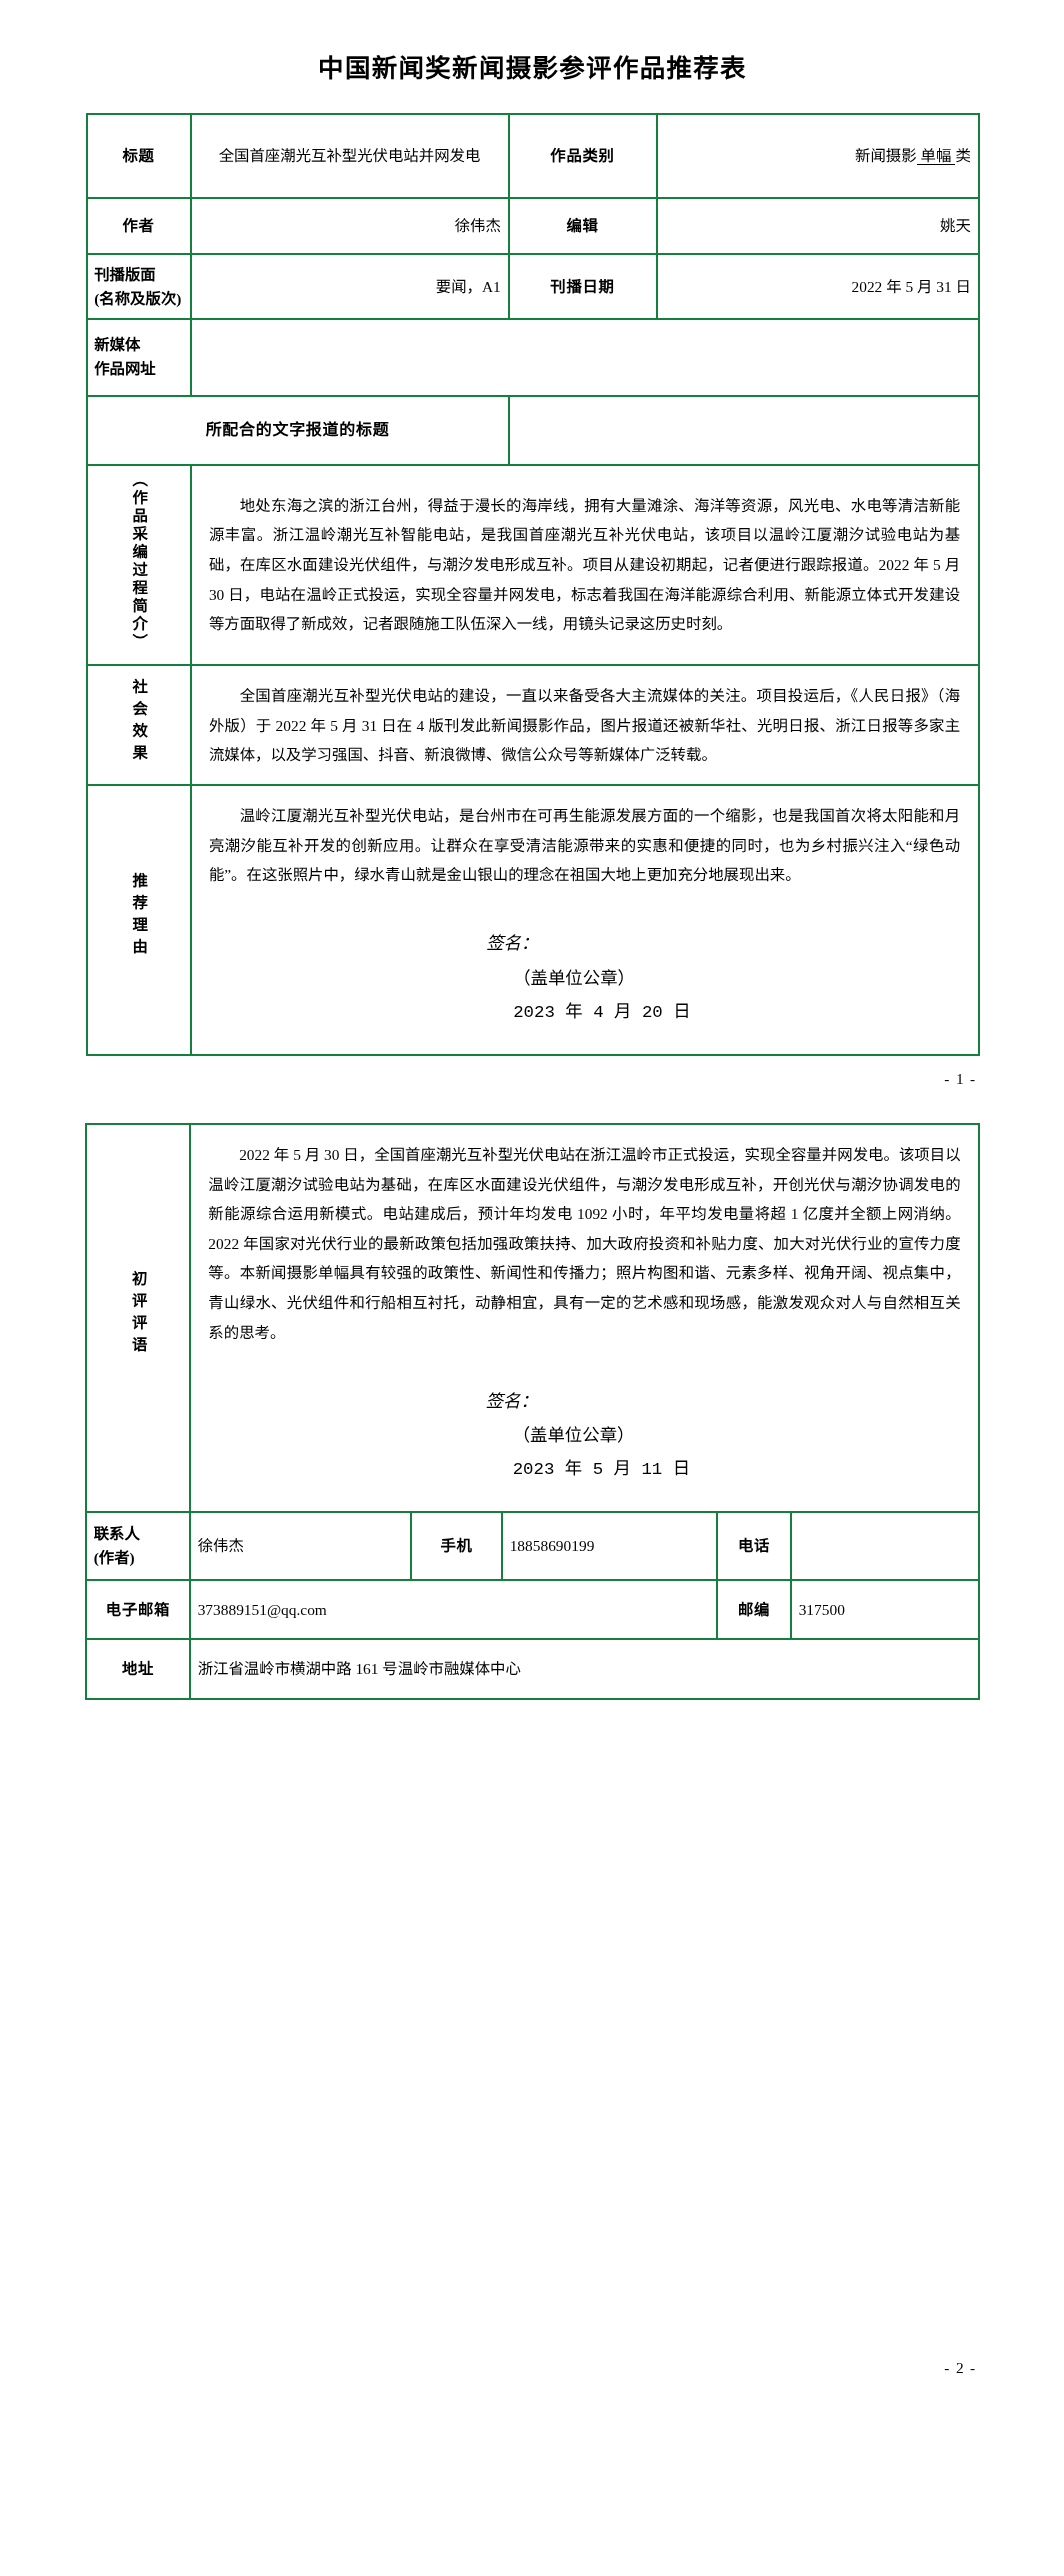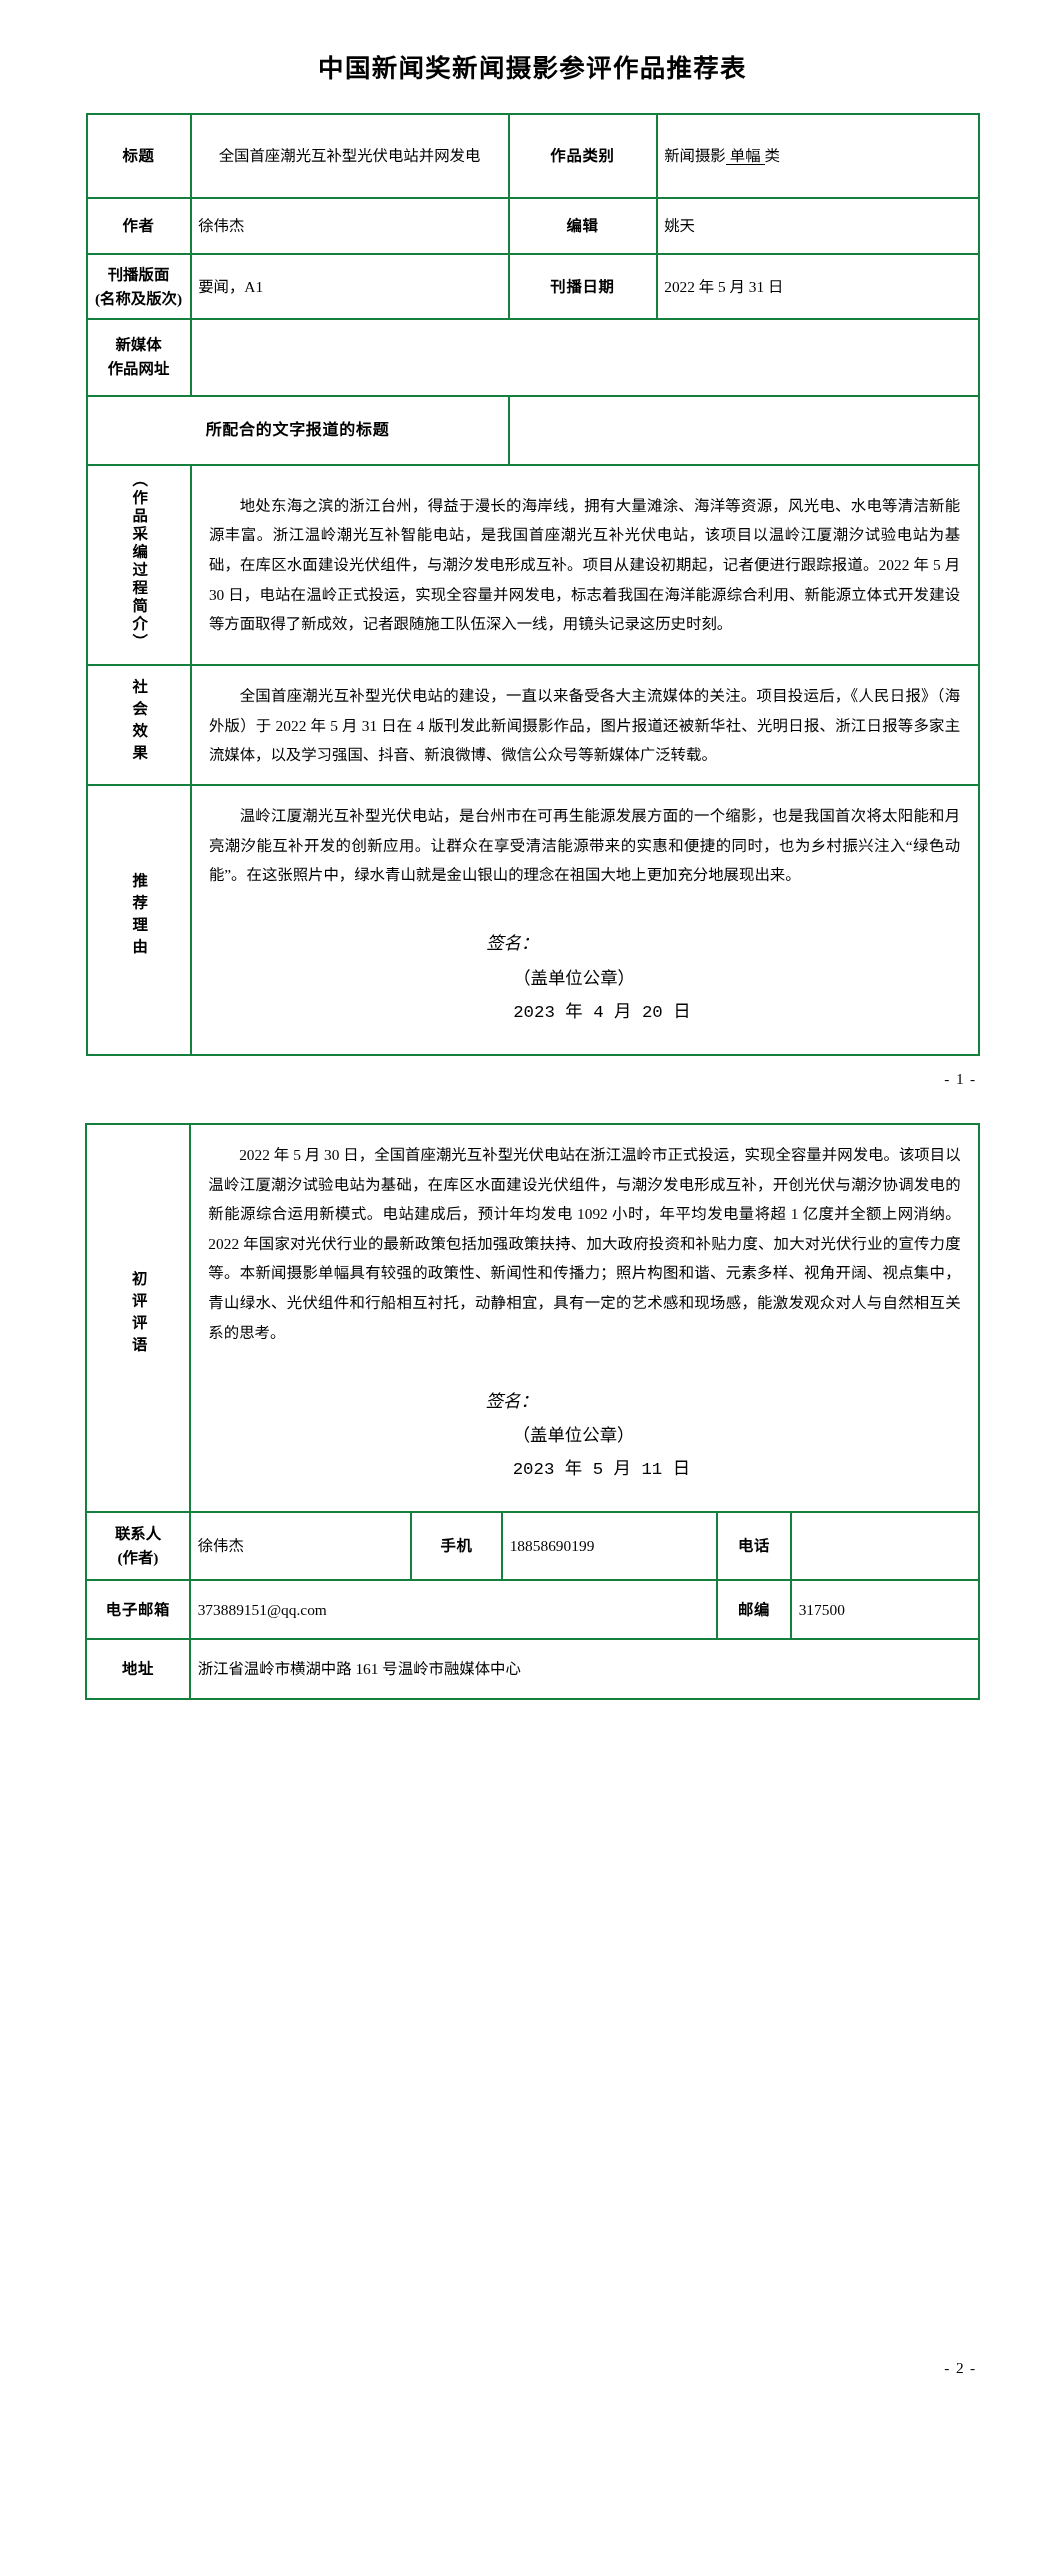--- a/index.html
+++ b/index.html
@@ -43,28 +43,27 @@
     font-size: 15.4px;
     line-height: 1.55;
   }
   .lbl {
     text-align: center;
     font-weight: bold;
     font-size: 17.4px;
     letter-spacing: 0.7px;
   }
   .lbl-sm {
-    text-align: center;
     font-weight: bold;
     font-size: 14px;
     letter-spacing: 0px;
     line-height: 1.35;
   }
   .val {
-    text-align: left;
+    text-align: right;
     font-size: 15.4px;
   }
   .val-l {
     text-align: left;
     font-size: 15.4px;
     padding-left: 12px;
   }
   .val-wrap {
     text-align: center;
     font-size: 15.4px;

